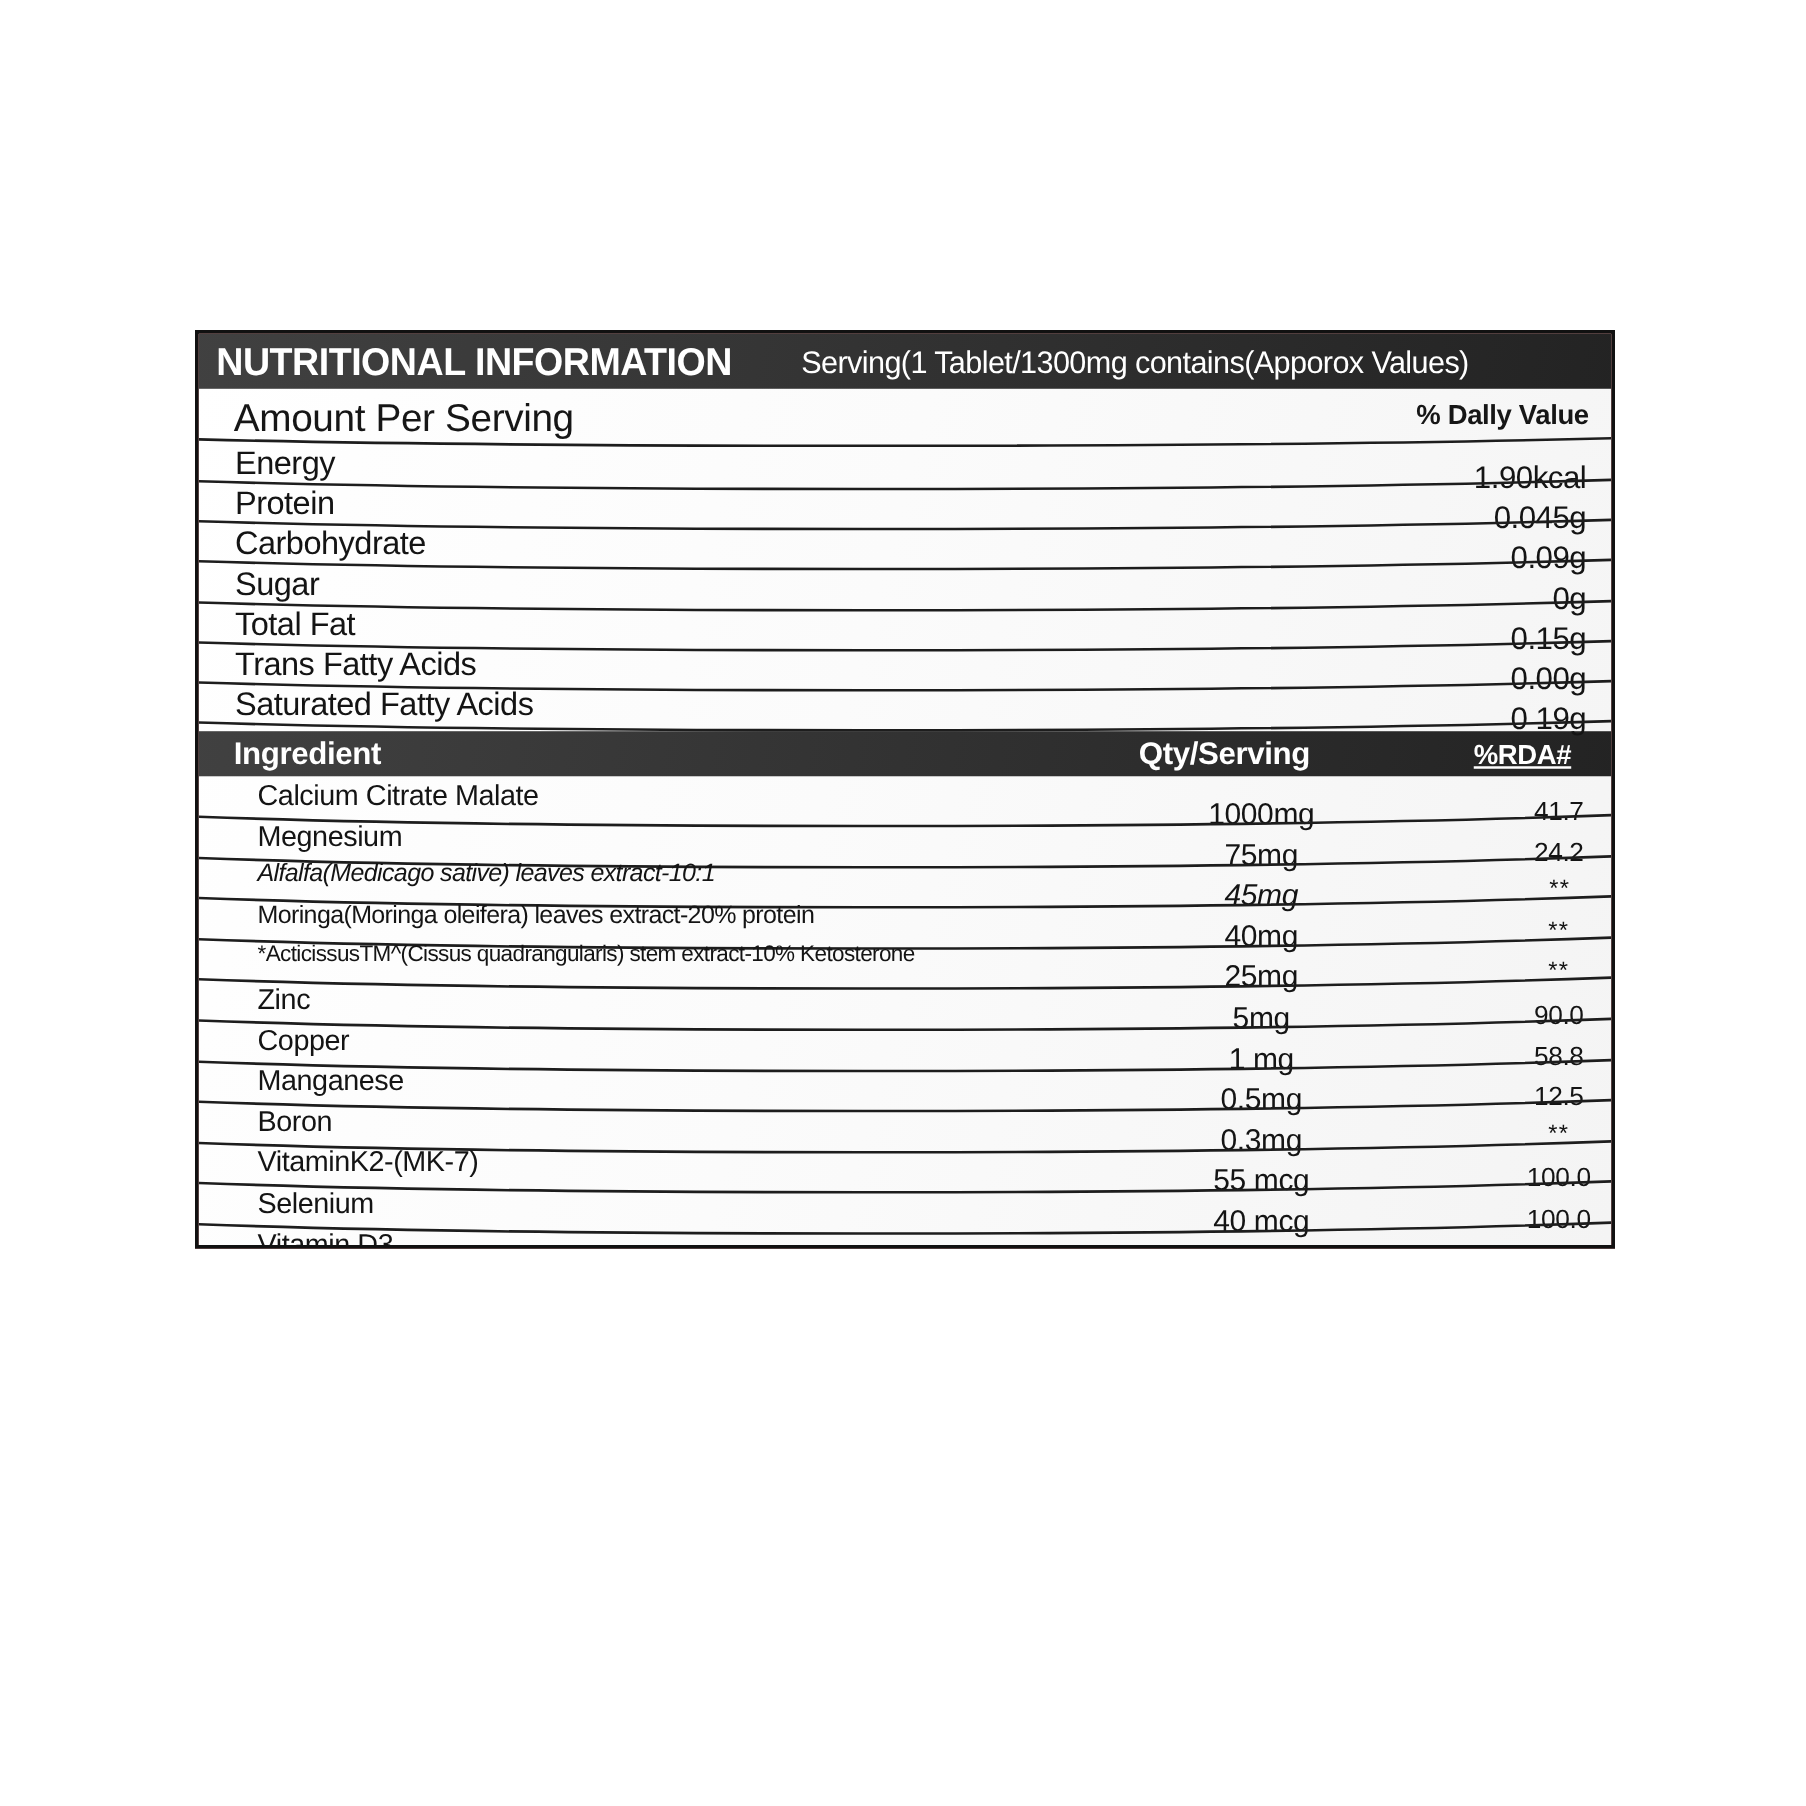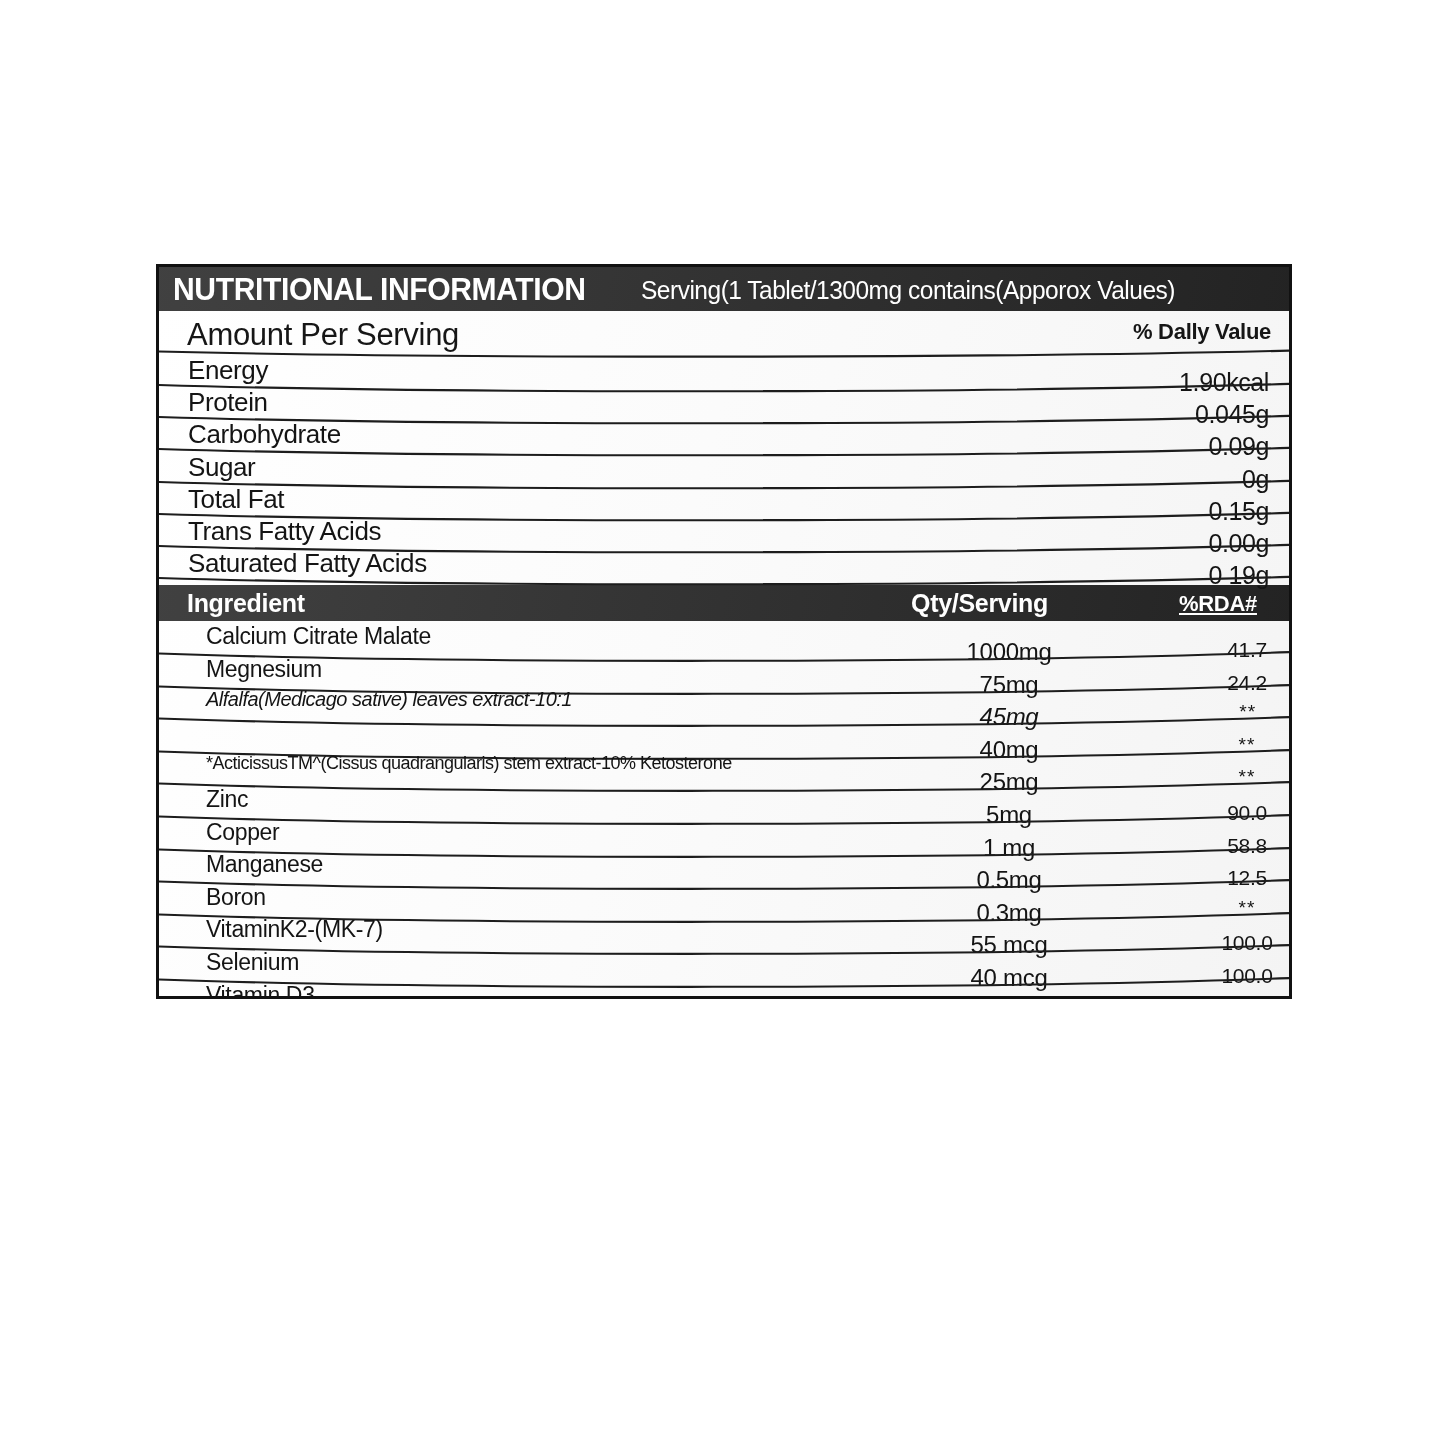--- a/index.html
+++ b/index.html
@@ -238,20 +238,21 @@
         <span class="iname">Alfalfa(Medicago sative) leaves extract-10:1</span>
         <span class="qty">45mg</span>
         <span class="rda star">**</span>
       </div>
       <div class="sep" style="top: 448.2px;">
         <svg viewBox="0 0 1130 14" preserveAspectRatio="none">
           <path d="M0,3.425 C 280,13.5 820,13.5 1130,2.125"></path>
         </svg>
       </div>
       <div class="irow small" style="top: 453.8px;">
+        <span class="iname">Moringa(Moringa oleifera) leaves extract-20% protein</span>
         <span class="qty">40mg</span>
         <span class="rda star">**</span>
       </div>
       <div class="sep" style="top: 480.8px;">
         <svg viewBox="0 0 1130 14" preserveAspectRatio="none">
           <path d="M0,3.425 C 280,13.5 820,13.5 1130,2.125"></path>
         </svg>
       </div>
       <div class="irow xsmall" style="top: 486.4px;">
         <span class="iname">*ActicissusTM^(Cissus quadrangularis) stem extract-10% Ketosterone</span>

